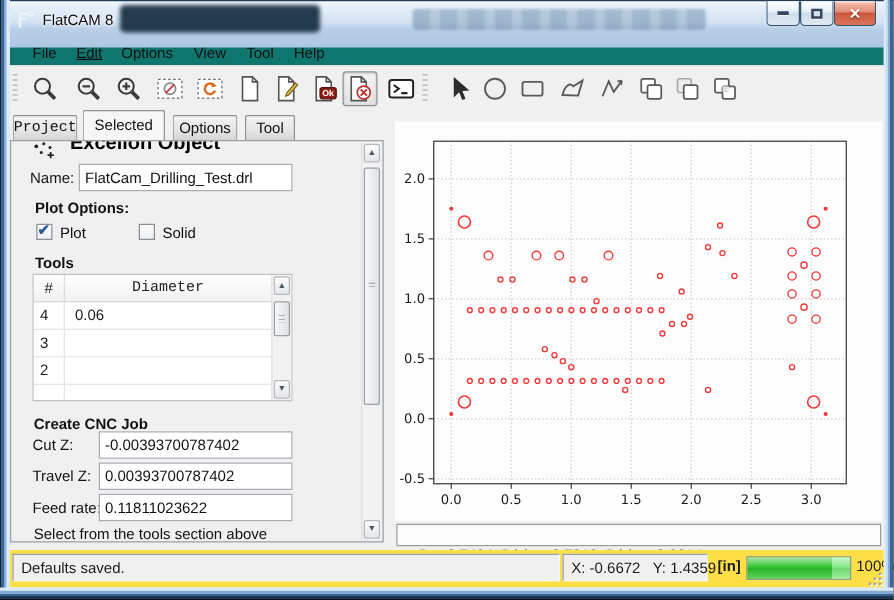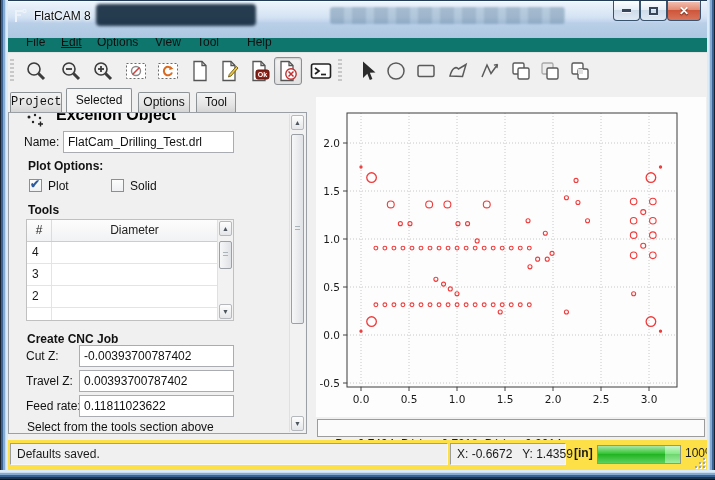--- a/index.html
+++ b/index.html
@@ -67,21 +67,21 @@
   .tfield{position:absolute;height:22px;border:1px solid #a9acb2;background:#fff;
     font-family:"Liberation Sans",sans-serif;font-size:12px;color:#111;padding:2px 4px;}
   .cb{position:absolute;width:13px;height:13px;border:1px solid #8b8f94;background:linear-gradient(to bottom,#fcfcfc,#eef0f2);}
   .cb .mark{position:absolute;left:0px;top:-3px;font-size:12px;color:#2d5a9e;font-weight:bold;}
   
   .tools-table{position:absolute;left:17px;top:106px;width:208px;height:102px;border:1px solid #c0c0c0;background:#fff;overflow:hidden;}
   .t-head{position:absolute;left:0;top:0;right:16px;height:22px;
     background:linear-gradient(to bottom,#fdfdfd,#f1f2f4);border-bottom:1px solid #cdcdcd;display:flex;}
   .t-head .hc{font-size:12px;color:#222;text-align:center;line-height:21px;}
   .hc.c0{width:25px;border-right:1px solid #dcdcdc;}
-  .hc.c1{flex:1;}
+  .hc.c1{flex:1;font-family:Liberation Mono, monospace;}
   .t-body{position:absolute;left:0;top:22px;right:16px;bottom:0;}
   .trow{height:22px;border-bottom:1px solid #e4e4e4;display:flex;background:#fff;}
   .trow .c0{width:25px;border-right:1px solid #e4e4e4;padding-left:5px;line-height:21px;font-size:12px;}
   .trow .c1{flex:1;padding-left:8px;line-height:21px;font-size:12px;}
   
   .sb{position:absolute;background:#f2f2f2;border-left:1px solid #e0e0e0;}
   .sb .arr{position:absolute;left:1px;right:1px;height:15px;border:1px solid #b5b8bd;border-radius:2px;
     background:linear-gradient(to bottom,#fdfdfd,#e4e6e9);color:#4c555e;font-size:7px;text-align:center;line-height:13px;}
   .sb .thumb{position:absolute;left:1px;right:1px;border:1px solid #9aa0a6;border-radius:2px;
     background:linear-gradient(to right,#f6f7f8,#dfe2e6);}
@@ -128,21 +128,21 @@
         <span class="glyph-x">✕</span>
       </div>
   </div>
 
   <div class="menubar" id="menubar">
       <span class="menu-item" style="left: 12px;">File</span>
       <span class="menu-item" style="left: 47px; text-decoration: underline;">Edit</span>
       <span class="menu-item" style="left: 83px;">Options</span>
       <span class="menu-item" style="left: 141px;">View</span>
       <span class="menu-item" style="left: 183px;">Tool</span>
-      <span class="menu-item" style="left: 221px; margin-left: 12px;">Help</span>
+      <span class="menu-item" style="left: 221px;">Help</span>
     </div>
 
   <div class="toolbar" id="toolbar">
     <div class="grip-v" style="left:2px"></div>
     <div class="grip-v" style="left:330px"></div>
   <div class="tool-btn" style="left: 14px;">
         <svg width="24" height="24">
           <circle cx="10" cy="10" r="6" stroke="#3c3c3c" stroke-width="1.6" fill="none"></circle>
           <line x1="14.5" y1="14.5" x2="20" y2="20" stroke="#3c3c3c" stroke-width="3"></line>
         </svg>
@@ -293,20 +293,21 @@
     <span class="lbl b" style="left:19px;top:90px">Tools</span>
 
     <div class="tools-table">
       <div class="t-head">
         <div class="hc c0">#</div>
         <div class="hc c1">Diameter</div>
       </div>
       <div class="t-body" id="tools-tbody">
           <div class="trow">
             <div class="c0">4</div>
+            <div class="c1">0.06</div>
           </div>
           <div class="trow">
             <div class="c0">3</div>
           </div>
           <div class="trow">
             <div class="c0">2</div>
           </div>
           <div class="trow" style="height: 14px;">
             <div class="c0"></div>
             <div class="c1"></div>

